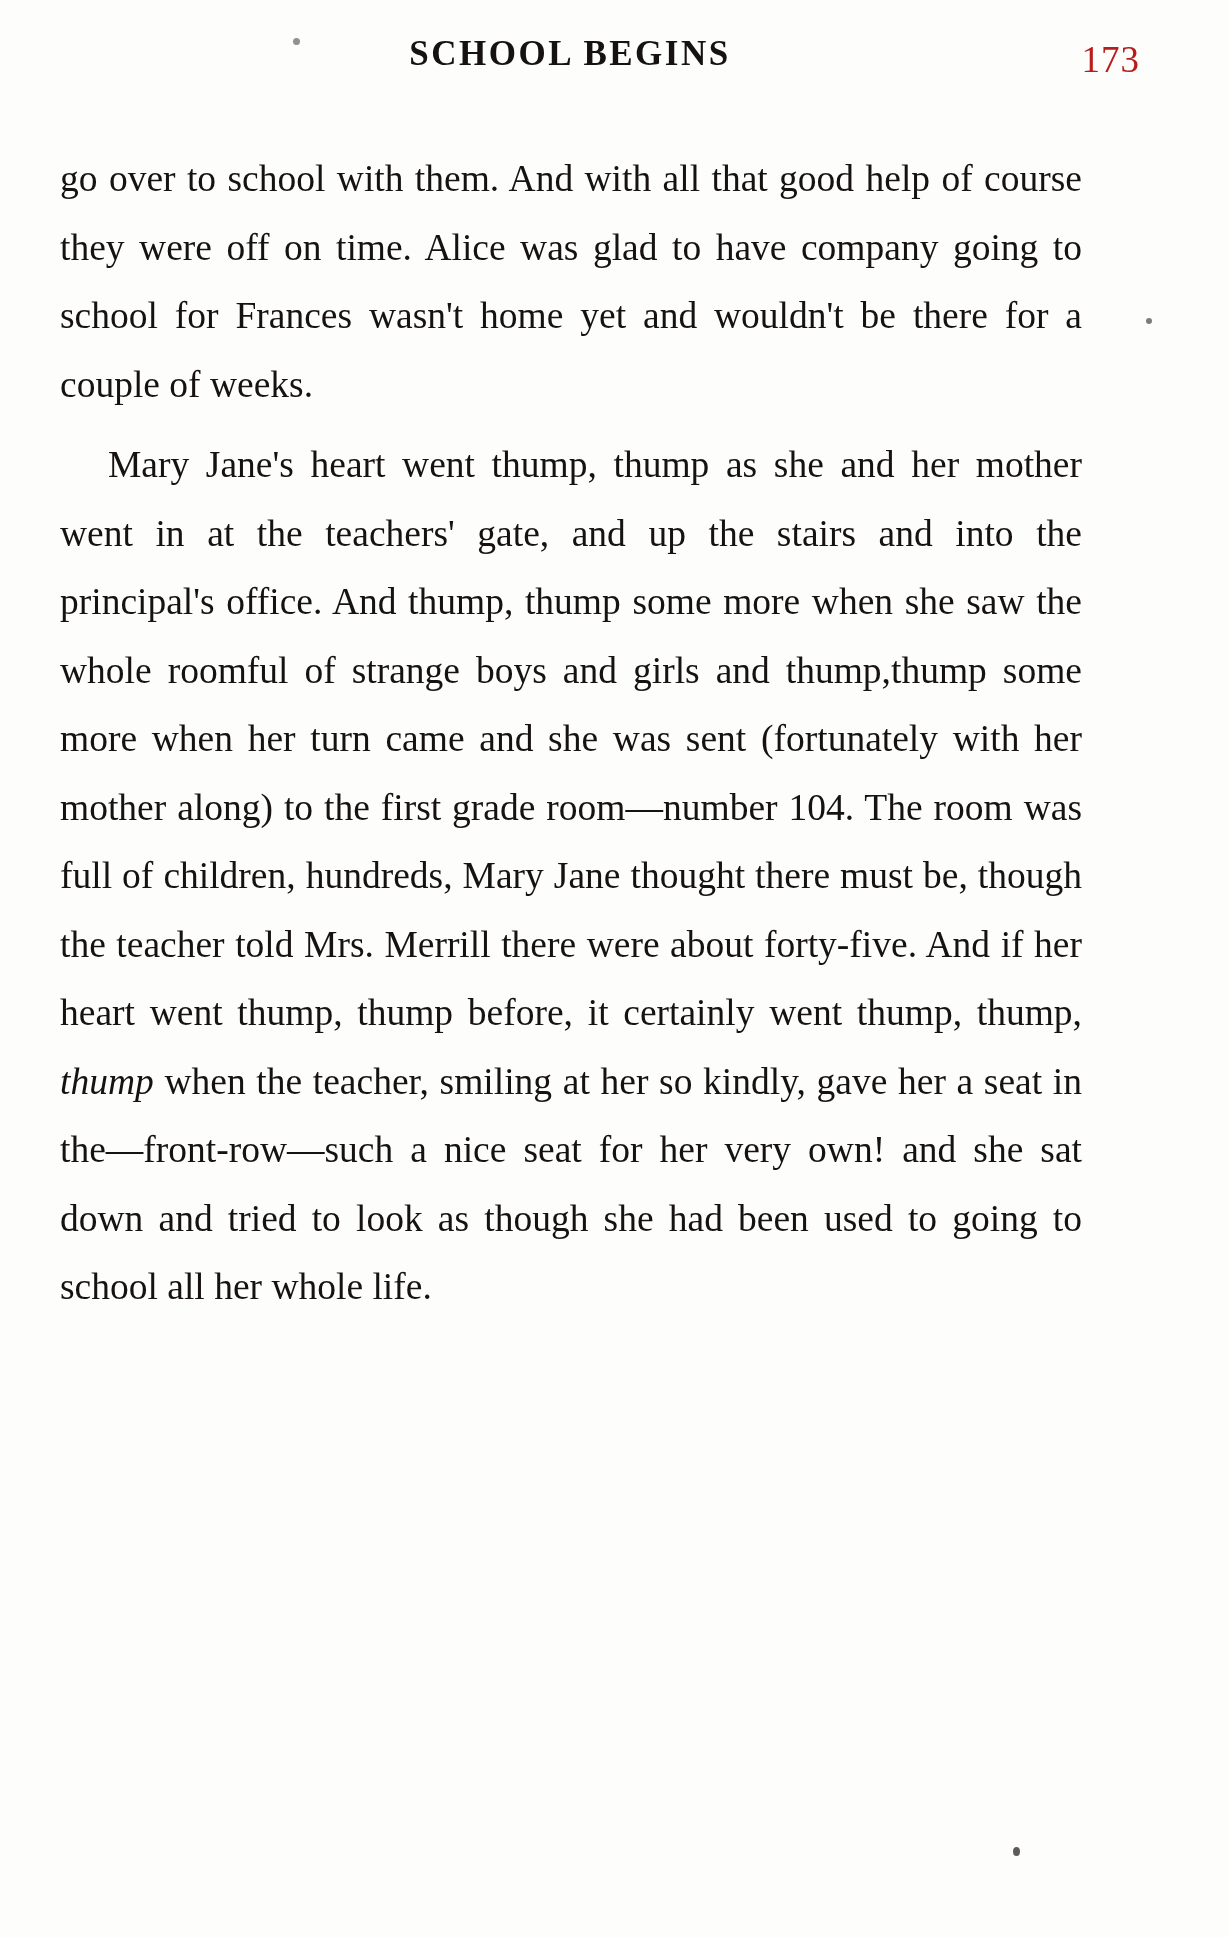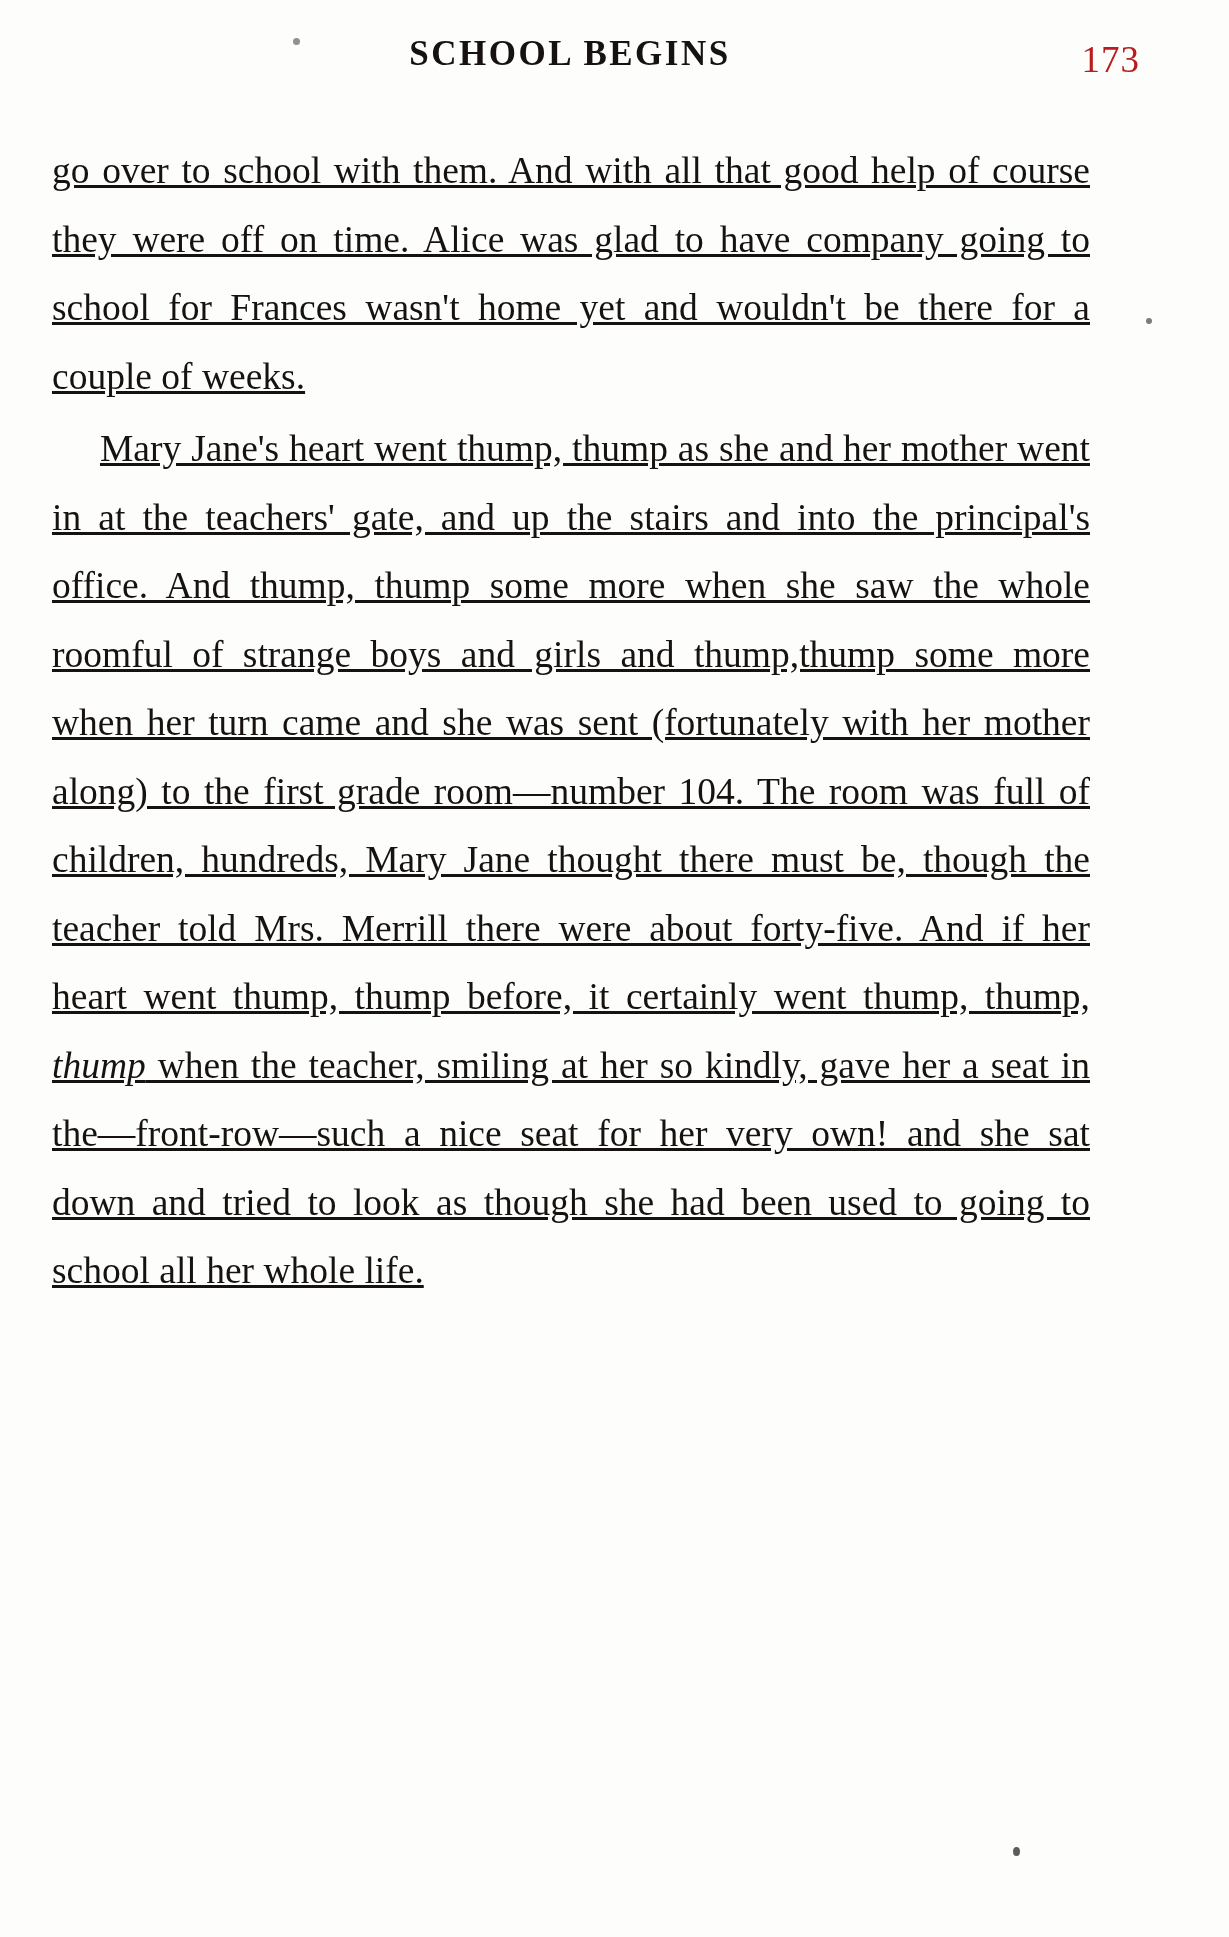--- a/index.html
+++ b/index.html
@@ -55,22 +55,21 @@
     left: 48px;
     top: 133px;
     width: 1046px;
     font-size: 37.5px;
     line-height: 68.5px;
     text-align: justify;
     text-justify: inter-word;
     color: #16120f;
   }
   .body-text p {
-    margin: 4px;
-    text-decoration: underline;
+    margin: 12px;
   }
   .body-text p.indent {
     text-indent: 48px;
   }
   .ital {
     font-style: italic;
   }
   .speck {
     position: absolute;
     background: #2a2421;

